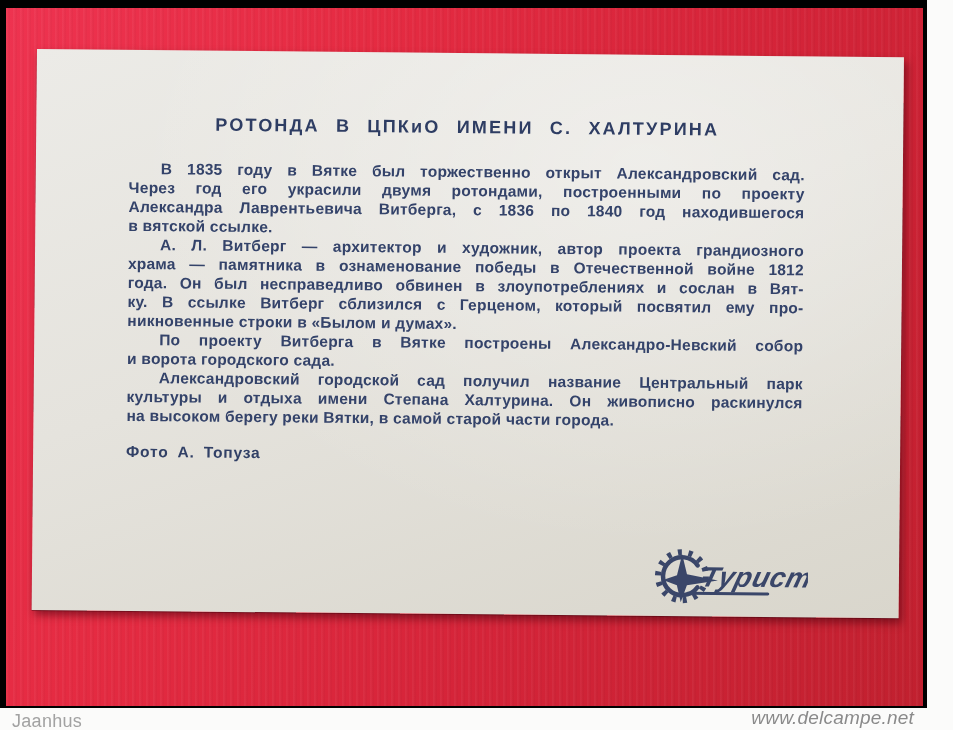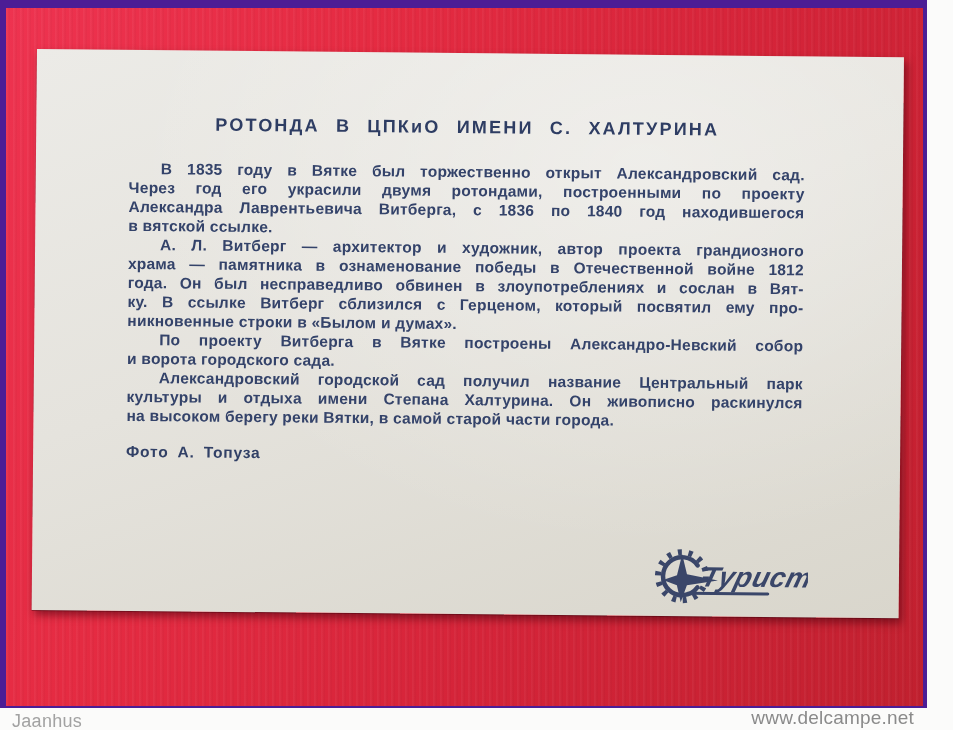--- a/index.html
+++ b/index.html
@@ -1,17 +1,17 @@
 <!DOCTYPE html>
 <html><head>
 <meta charset="utf-8">
 <style>
   html,body{margin:0;padding:0;width:953px;height:730px;overflow:hidden;
     font-family:"Liberation Sans",sans-serif;background:#fbfbfa;}
-  .scan{position:relative;width:927px;height:730px;background:#4c1d95;}
+  .scan{position:relative;width:927px;height:730px;background:#000000;}
 
   
   .red-mat{position:absolute;left:6px;top:8px;right:4px;height:698px;
     background:
       repeating-linear-gradient(90deg, rgba(255,255,255,0.045) 0 1px, rgba(0,0,0,0.025) 3px 4px, rgba(255,255,255,0) 4px 7px),
       linear-gradient(115deg,#ee3350 0%,#e52b42 30%,#d52439 62%,#c1202f 100%);}
 
   
   .postcard{position:absolute;left:37px;top:49px;width:867px;height:561px;
     transform:rotate(0.55deg);transform-origin:0 0;
@@ -33,21 +33,21 @@
 
   
   .logo{position:absolute;left:616px;top:484px;width:160px;height:74px;}
   .logo svg{display:block;}
   .logo-text{font-family:"Liberation Sans",sans-serif;font-weight:700;font-style:italic;
     font-size:28px;letter-spacing:0.5px;fill:#3a4669;}
 
   
   .bottom-strip{position:absolute;left:0;right:0;top:708px;height:22px;background:#fbfbfa;}
   .wm-left{position:absolute;left:12px;top:711px;font-size:18px;color:#a2a2a2;letter-spacing:0.3px;}
-  .wm-right{position:absolute;right:13px;top:707px;font-size:19px;color:#8a8a8a;letter-spacing:0.2px;}
+  .wm-right{position:absolute;right:13px;top:707px;font-size:19px;color:#8a8a8a;letter-spacing:0.2px;font-style:italic;}
 </style>
 </head>
 <body>
 
 <div class="scan">
   <div class="red-mat"></div>
 
   <div class="postcard">
     <div class="card-content">
       <h1 class="title">РОТОНДА В ЦПКиО ИМЕНИ С. ХАЛТУРИНА</h1>

